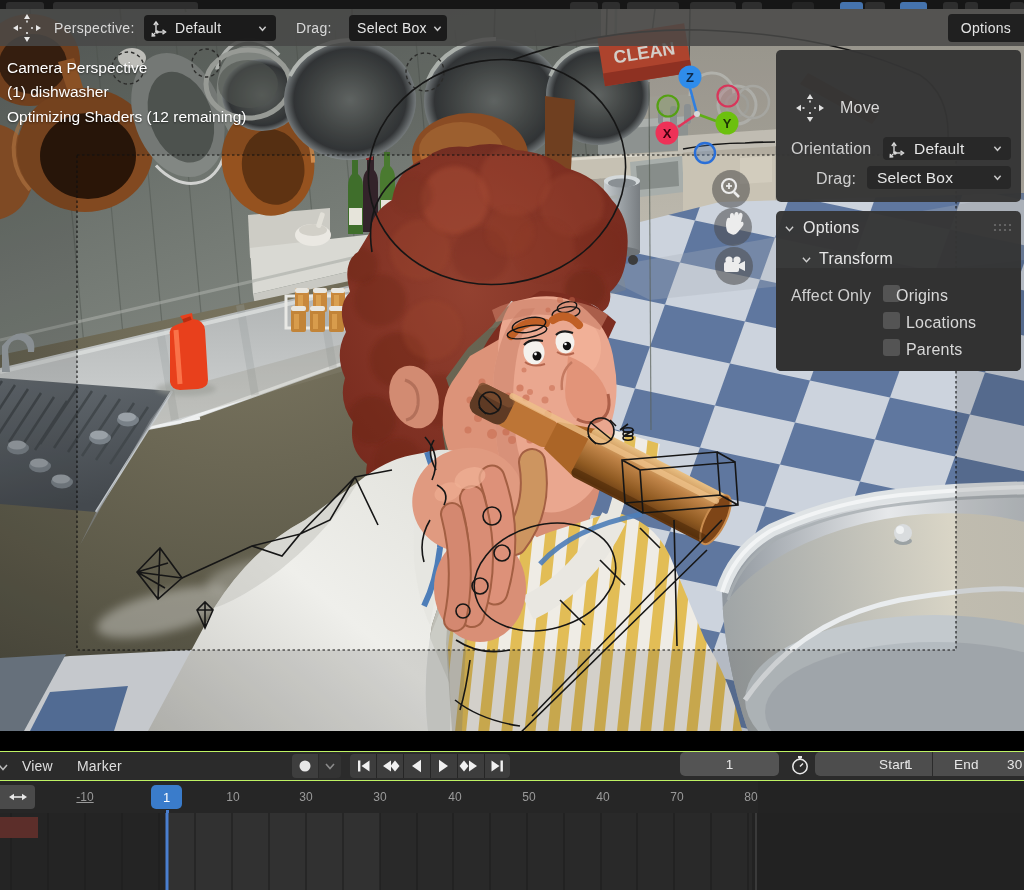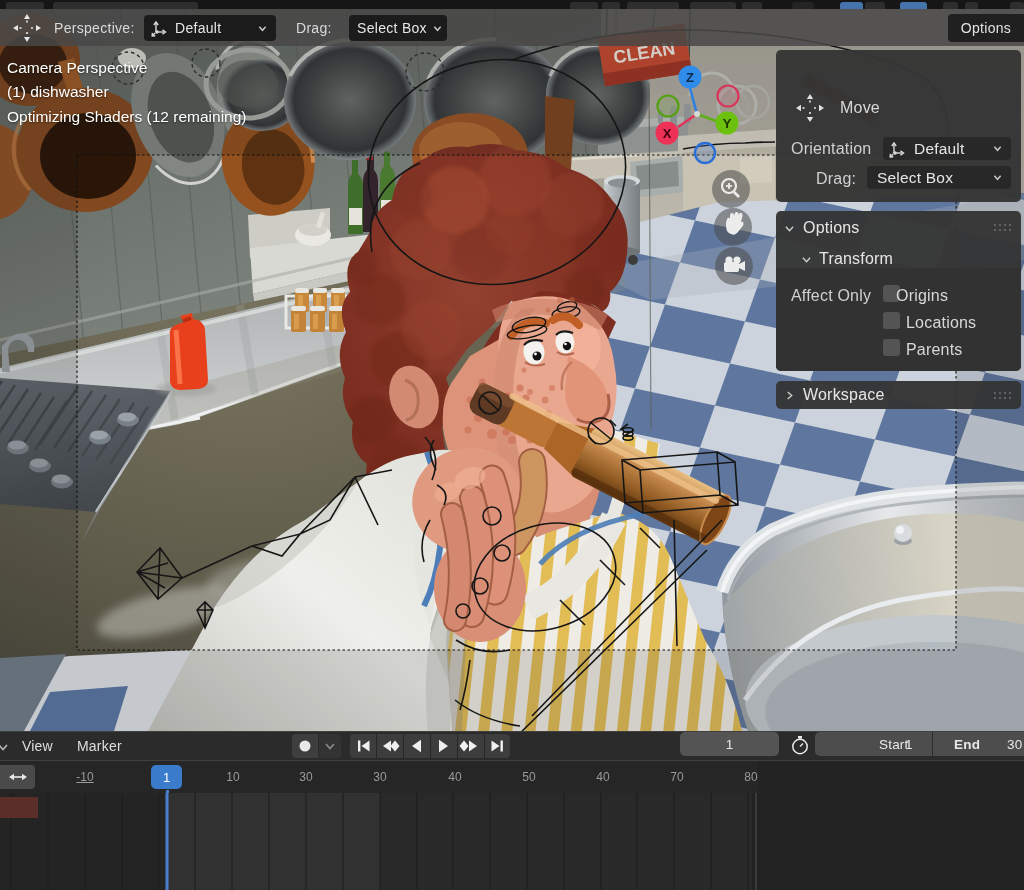--- a/index.html
+++ b/index.html
@@ -22,21 +22,21 @@
   .chev{display:inline-block;width:9px;height:9px;}
   #optionsbtn{position:absolute;right:0;top:5px;width:76px;height:28px;border-radius:4px 0 0 4px;
     background:rgba(28,28,28,.92);color:#e3e3e3;font-size:14px;display:flex;align-items:center;
     justify-content:center;}
   
   .panel{position:absolute;left:776px;width:245px;background:rgba(53,53,53,.97);
     border-radius:5px;color:#d8d8d8;font-size:16px;letter-spacing:.2px;}
   .phead{display:flex;align-items:center;height:30px;padding-left:9px;color:#e6e6e6;}
   .grip{position:absolute;right:8px;width:20px;height:9px;opacity:.55;}
   
-  #timeline{position:absolute;left:0;top:731px;width:1024px;height:128px;background:#404040;}
+  #timeline{position:absolute;left:0;top:751px;width:1024px;height:128px;background:#bef264;}
   #thead{position:absolute;left:0;top:1px;width:1024px;height:28px;background:#2b2b2b;
     color:#dedede;font-size:14px;letter-spacing:.2px;}
   #truler{position:absolute;left:0;top:30px;width:1024px;height:32px;background:#262626;
     color:#9a9a9a;font-size:12px;}
   .rnum{position:absolute;top:9px;transform:translateX(-50%);}
   #tmain{position:absolute;left:0;top:62px;width:1024px;height:97px;background:#252525;}
   .field{position:absolute;background:#4d4d4d;color:#e8e8e8;font-size:13.5px;height:24px;
     display:flex;align-items:center;}
 </style></head>
 <body>
@@ -658,40 +658,20 @@
       <div style="position:absolute;left:0;top:57px;width:245px;height:103px;background:#323232;border-radius:0 0 5px 5px;"></div>
       <div style="position:absolute;left:15px;top:287px;"></div>
       <div style="position:absolute;left:15px;top:76px;color:#d0d0d0;">Affect Only</div>
       <div style="position:absolute;left:107px;top:74px;width:17px;height:17px;background:#545454;border-radius:3px;"></div>
       <div style="position:absolute;left:120px;top:76px;">Origins</div>
       <div style="position:absolute;left:107px;top:101px;width:17px;height:17px;background:#545454;border-radius:3px;"></div>
       <div style="position:absolute;left:130px;top:103px;">Locations</div>
       <div style="position:absolute;left:107px;top:128px;width:17px;height:17px;background:#545454;border-radius:3px;"></div>
       <div style="position:absolute;left:130px;top:130px;">Parents</div>
     </div>
-    <div class="panel" style="top:381px;height:28px;">
-      <div class="phead" style="margin-top:0;height:28px;">
-        <svg class="chev" viewBox="0 0 10 10" style="margin-right:9px;">
-            <path d="M3 1 L7.5 5 L3 9" stroke="#d0d0d0" stroke-width="1.5" fill="none"></path>
-          </svg>
-        Workspace
-        <svg class="grip" style="top:10px;" viewBox="0 0 20 9">
-            <g fill="#999">
-              <circle cx="2" cy="2" r="1.1"></circle>
-              <circle cx="7" cy="2" r="1.1"></circle>
-              <circle cx="12" cy="2" r="1.1"></circle>
-              <circle cx="17" cy="2" r="1.1"></circle>
-              <circle cx="2" cy="7" r="1.1"></circle>
-              <circle cx="7" cy="7" r="1.1"></circle>
-              <circle cx="12" cy="7" r="1.1"></circle>
-              <circle cx="17" cy="7" r="1.1"></circle>
-            </g>
-          </svg>
-      </div>
-    </div>
   </div>
   <div id="timeline">
     <div id="thead">
       <svg width="10" height="10" viewBox="0 0 10 10" style="position:absolute;left:-2px;top:10px;">
           <path d="M1 3 L5 7.5 L9 3" stroke="#bbb" stroke-width="1.5" fill="none"></path>
         </svg>
       <div style="position:absolute;left:22px;top:6px;">View</div>
       <div style="position:absolute;left:77px;top:6px;">Marker</div>
       <div style="position:absolute;left:292px;top:2px;width:49px;height:24px;border-radius:4px;overflow:hidden;">
         <div style="position:absolute;left:0;top:0;width:26px;height:24px;background:#3e3e3e;"></div>
@@ -730,21 +710,21 @@
         <circle cx="11" cy="12.5" r="7.2" stroke="#e8e8e8" stroke-width="1.5" fill="none"></circle>
         <rect x="9" y="2" width="4" height="2.4" fill="#e8e8e8"></rect>
           <rect x="10.2" y="4" width="1.6" height="2" fill="#e8e8e8"></rect>
         <line x1="11" y1="12.5" x2="14" y2="9.5" stroke="#e8e8e8" stroke-width="1.5"></line>
       </svg>
       <div class="field" style="left:815px;width:117px;border-radius:5px 0 0 5px;padding-left:44px;">
           <span style="margin-left:20px;">Start</span>
           <span style="position:absolute;left:90px;">1</span>
         </div>
       <div class="field" style="left:933px;width:91px;">
-          <span style="margin-left:21px;font-weight:bold;">End</span>
+          <span style="margin-left:21px;">End</span>
           <span style="position:absolute;left:74px;">30</span>
         </div>
     </div>
     <div id="truler">
       <div style="position:absolute;left:758px;top:0;width:266px;height:32px;background:#232323;"></div>
       <div class="rnum" style="left:85px;text-decoration:underline;">-10</div>
       <div class="rnum" style="left:233px;">10</div>
       <div class="rnum" style="left:306px;">30</div>
       <div class="rnum" style="left:380px;">30</div>
       <div class="rnum" style="left:455px;">40</div>

